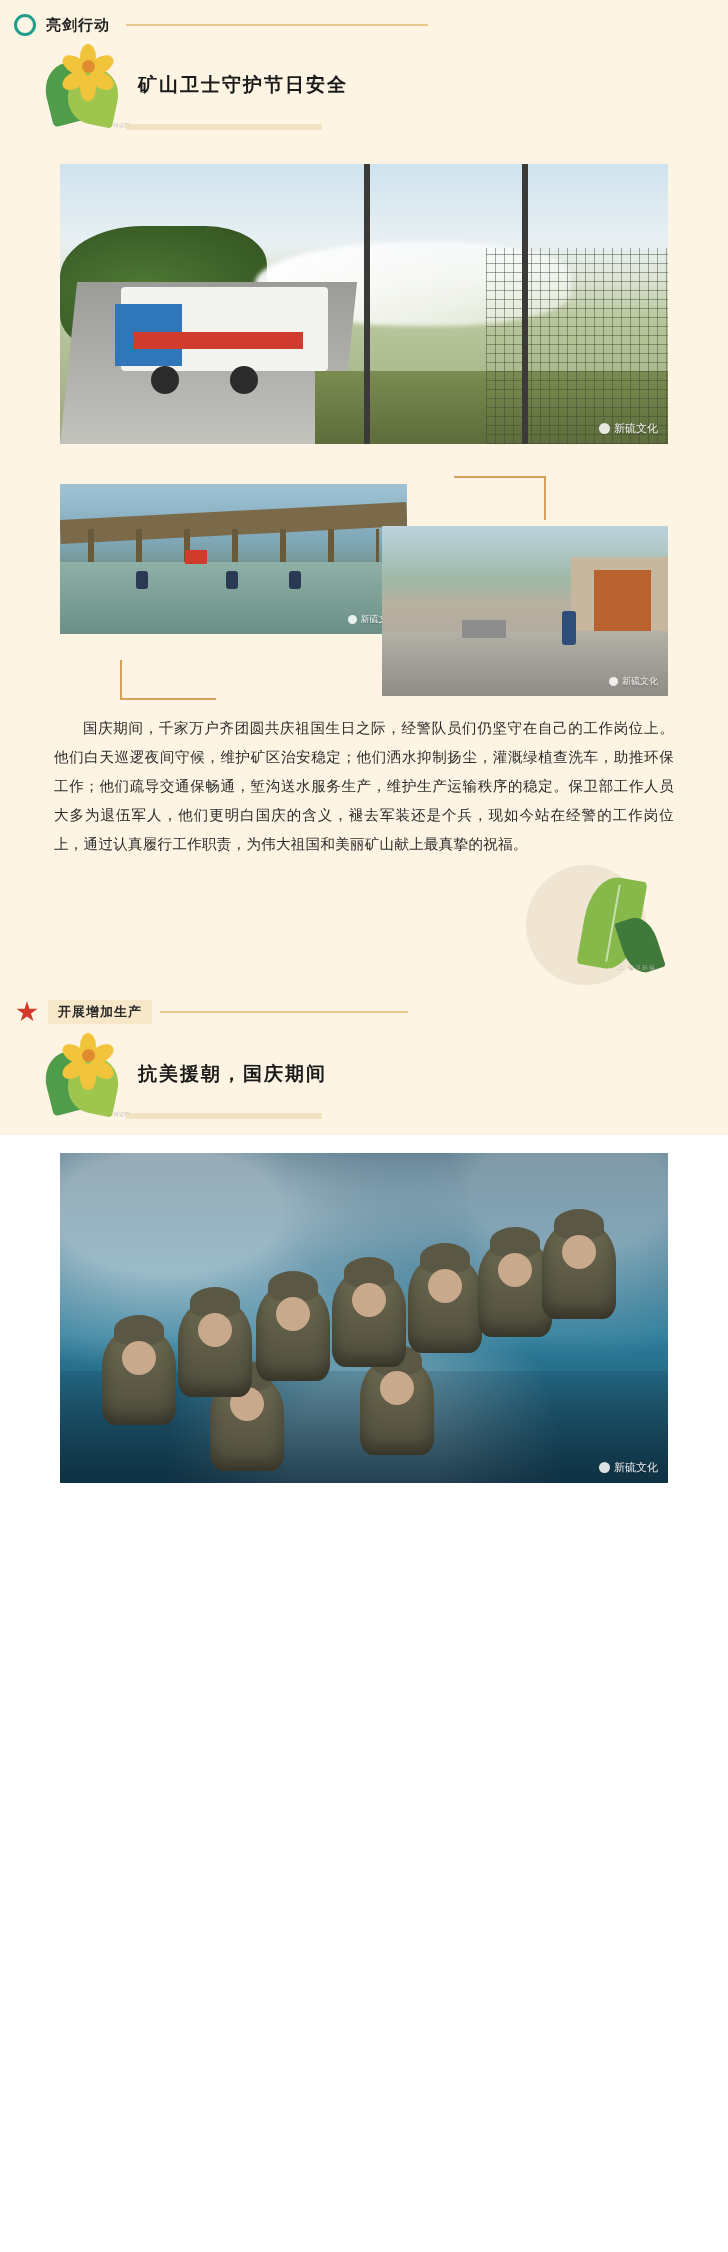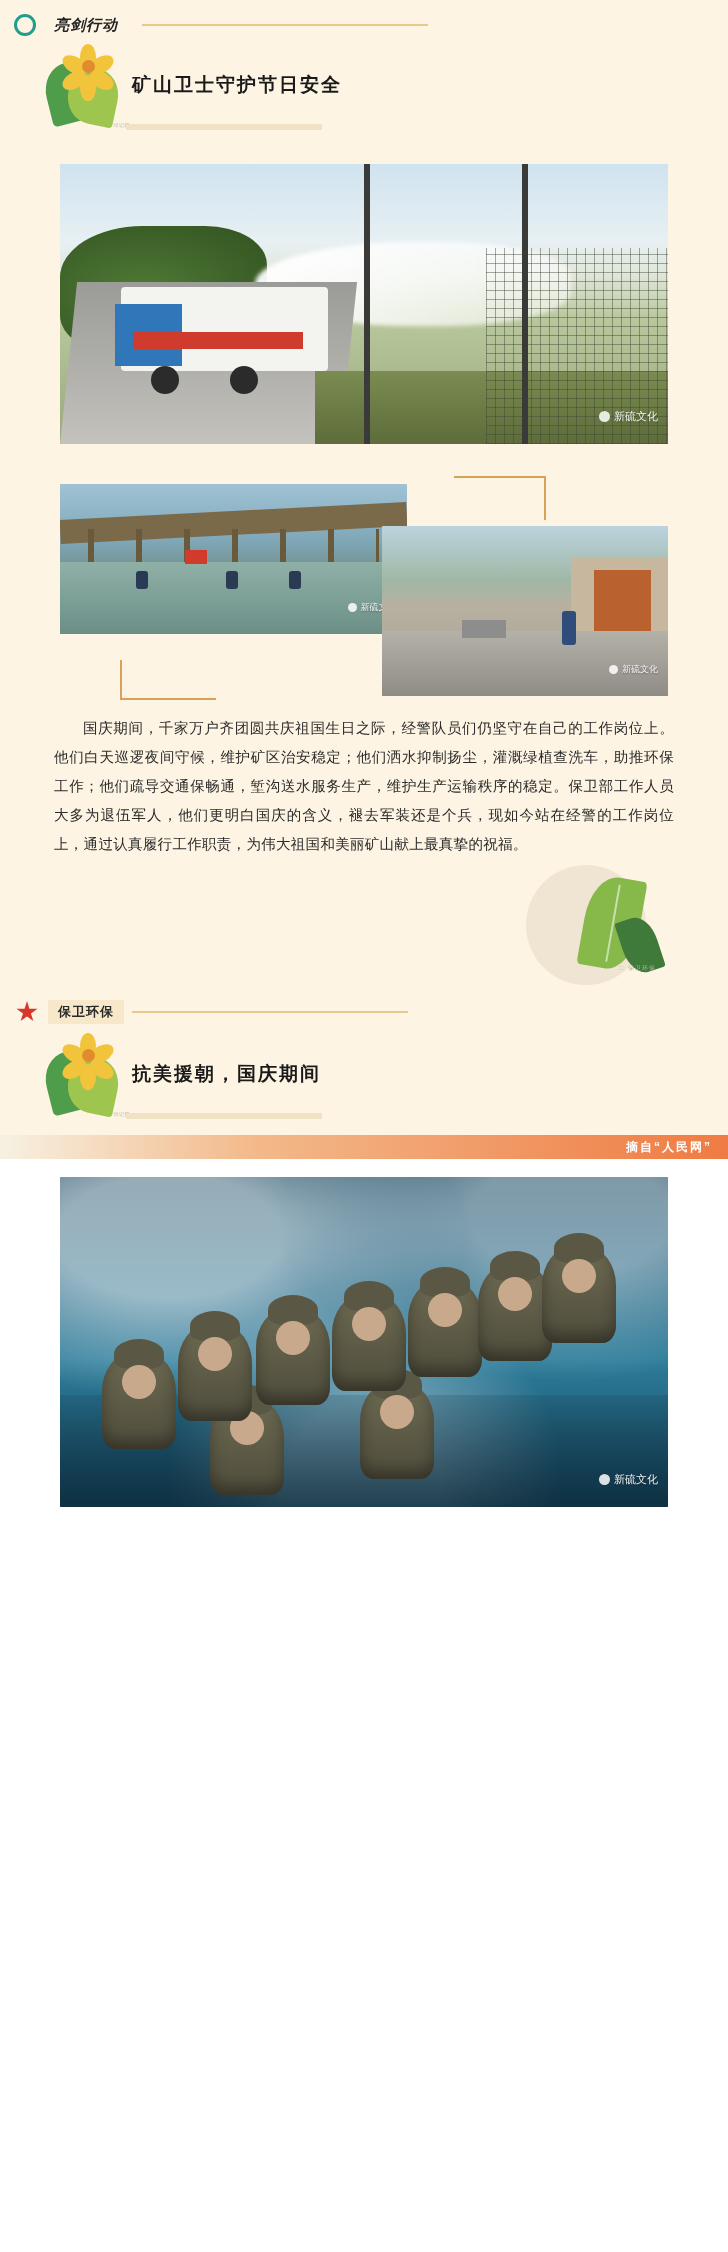--- a/index.html
+++ b/index.html
@@ -18,22 +18,21 @@
     padding: 0 0 0 0;
     position: relative;
   }
   .sec-white { background: #fff; }
 
   
   .sec-head {
     display: flex;
     align-items: center;
     padding: 14px 0 0 14px;
-    gap: 18px;
-    font-style: italic;
+    gap: 10px;
   }
   .circle-ring {
     width: 22px; height: 22px;
     border: 3px solid #1f9d8e;
     border-radius: 50%;
     flex: none;
   }
   .sec-head-title {
     font-size: 15px;
     color: #222;
@@ -102,20 +101,21 @@
     right: 2px; bottom: 0px;
     font-size: 5px;
     color: #b9b9b9;
     letter-spacing: 0.5px;
   }
   .headline {
     font-size: 19px;
     font-weight: bold;
     color: #1a1a1a;
     letter-spacing: 2px;
+    margin-left: 6px;
     position: relative;
     z-index: 2;
   }
   .headline-underline {
     position: absolute;
     left: 126px;
     bottom: 16px;
     width: 196px;
     height: 6px;
     background: #f0e2c3;
@@ -139,21 +139,21 @@
   
   .photo-wrap { padding: 18px 60px 0 60px; }
   .photo {
     width: 100%;
     position: relative;
     overflow: hidden;
     border-radius: 1px;
   }
   .wm {
     position: absolute;
-    right: 10px; bottom: 20px;
+    right: 10px; bottom: 8px;
     color: rgba(255,255,255,0.92);
     font-size: 11px;
     display: flex;
     align-items: center;
     gap: 4px;
     text-shadow: 0 1px 2px rgba(0,0,0,0.35);
   }
   .wm .wm-dot {
     width: 11px; height: 11px;
     border-radius: 50%;
@@ -557,21 +557,21 @@
       <span class="blob"></span>
       <span class="big-leaf"></span>
       <span class="small-leaf"></span>
       <span class="stamp2">二  保卫环保</span>
     </div>
 
     <div class="tag-row">
       <span class="star-badge">
           <span class="star"></span>
         </span>
-      <span class="tag-chip">保卫环保</span>
+      <span class="tag-chip">开展增加生产</span>
       <span class="tag-rule"></span>
     </div>
 
     <div class="headline-row">
       <span class="headline-underline"></span>
       <span class="leaf-badge">
         <span class="leaf-a"></span>
         <span class="leaf-b"></span>
         <span class="flower">
           <span class="petal" style="transform:rotate(0deg)"></span>
@@ -580,23 +580,20 @@
           <span class="petal" style="transform:rotate(180deg)"></span>
           <span class="petal" style="transform:rotate(240deg)"></span>
           <span class="petal" style="transform:rotate(300deg)"></span>
           <span class="core"></span>
         </span>
         <span class="stamp">印记图</span>
       </span>
       <span class="headline">抗美援朝，国庆期间</span>
     </div>
 
-    <div class="credit-bar">
-      <span>摘自“人民网”</span>
-    </div>
   </div>
 
   <div class="sec-white">
     <div class="photo-wrap">
       <div class="photo ph3">
         <span class="snow"></span>
         <span class="trench"></span>
         <span class="soldier s9"></span>
         <span class="soldier s1"></span>
         <span class="soldier s8"></span>

